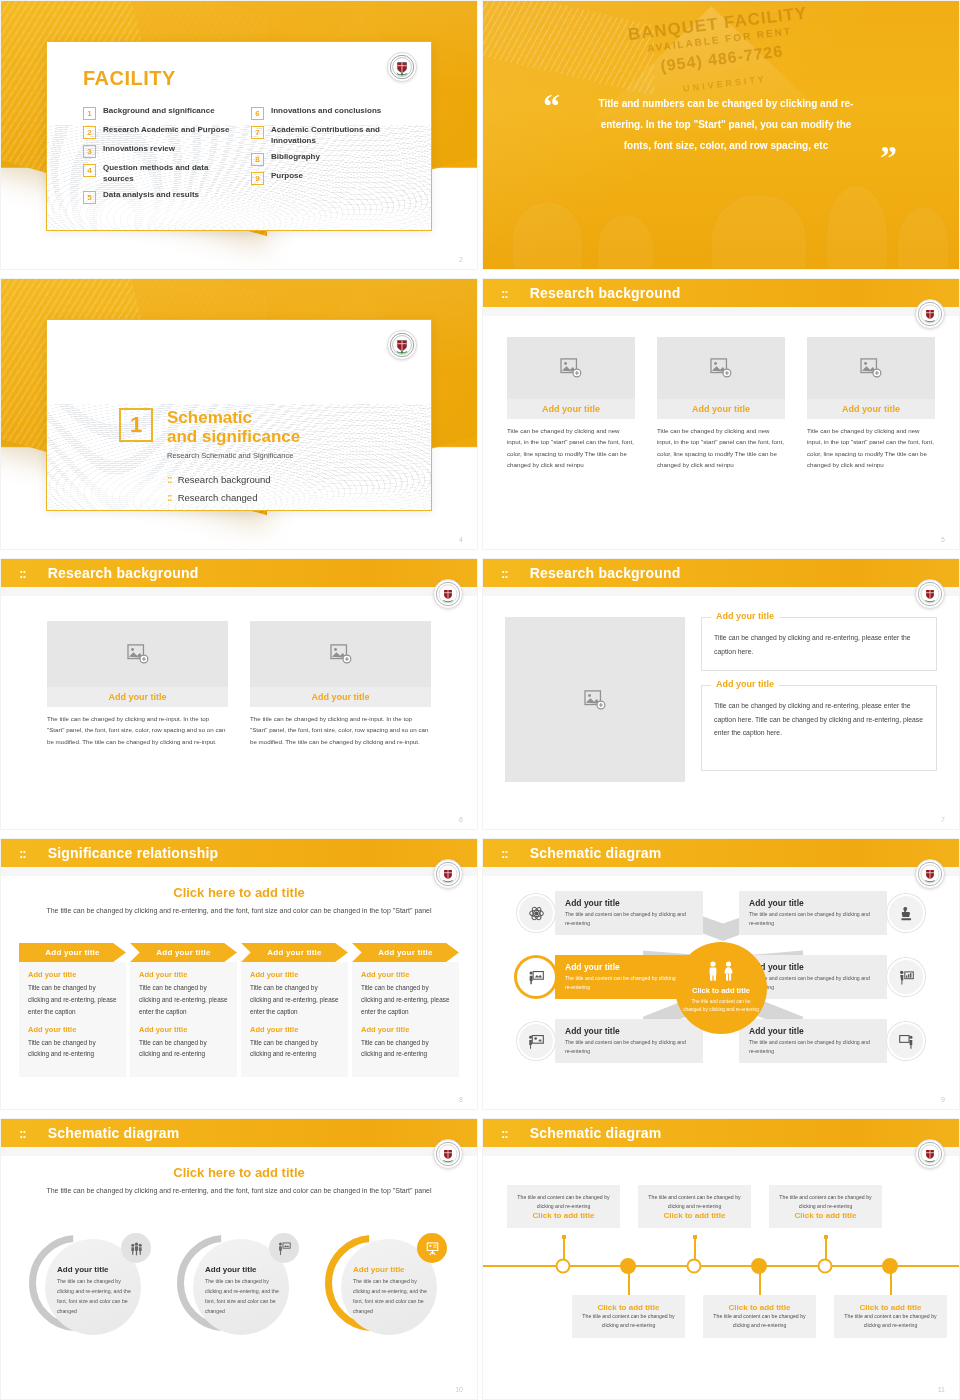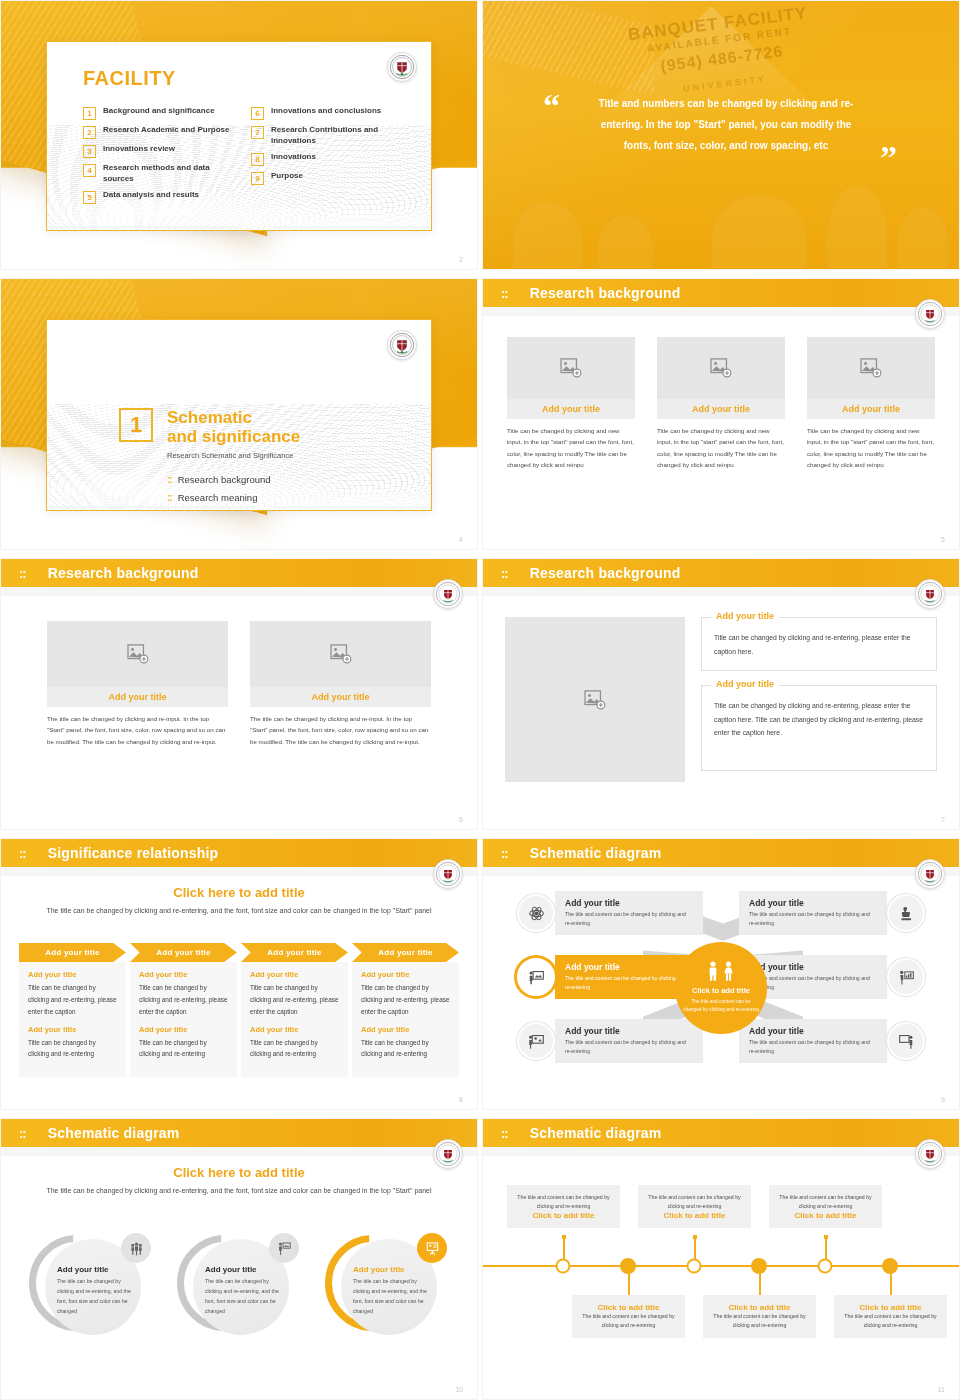--- a/index.html
+++ b/index.html
@@ -400,39 +400,39 @@
           <div class="toc-item">
               <span class="toc-num">2</span>
               <span class="toc-text">Research Academic and Purpose</span>
             </div>
           <div class="toc-item">
               <span class="toc-num">3</span>
               <span class="toc-text">Innovations review</span>
             </div>
           <div class="toc-item">
               <span class="toc-num">4</span>
-              <span class="toc-text">Research methods and data sources</span>
+              <span class="toc-text">Question methods and data sources</span>
             </div>
           <div class="toc-item">
               <span class="toc-num">5</span>
               <span class="toc-text">Data analysis and results</span>
             </div>
         </div>
         <div class="toc-col">
           <div class="toc-item">
               <span class="toc-num">6</span>
               <span class="toc-text">Innovations and conclusions</span>
             </div>
           <div class="toc-item">
               <span class="toc-num">7</span>
-              <span class="toc-text">Research Contributions and Innovations</span>
+              <span class="toc-text">Academic Contributions and Innovations</span>
             </div>
           <div class="toc-item">
               <span class="toc-num">8</span>
-              <span class="toc-text">Innovations</span>
+              <span class="toc-text">Bibliography</span>
             </div>
           <div class="toc-item">
               <span class="toc-num">9</span>
               <span class="toc-text">Purpose</span>
             </div>
         </div>
       </div>
     </div>
     <div class="pgnum">2</div>
   </div>
@@ -484,21 +484,21 @@
           </div>
         </div>
         <div class="sec-sub">Research Schematic and Significance</div>
         <div class="sec-list">
           <div class="sec-li">
               <span class="dots">::</span>
               <span>Research background</span>
             </div>
           <div class="sec-li">
               <span class="dots">::</span>
-              <span>Research meaning</span>
+              <span>Research changed</span>
             </div>
         </div>
       </div>
     </div>
     <div class="pgnum">4</div>
   </div>
 
   <div class="slide">
     <div class="hdr">
       <span class="hdr-dots">::</span>

